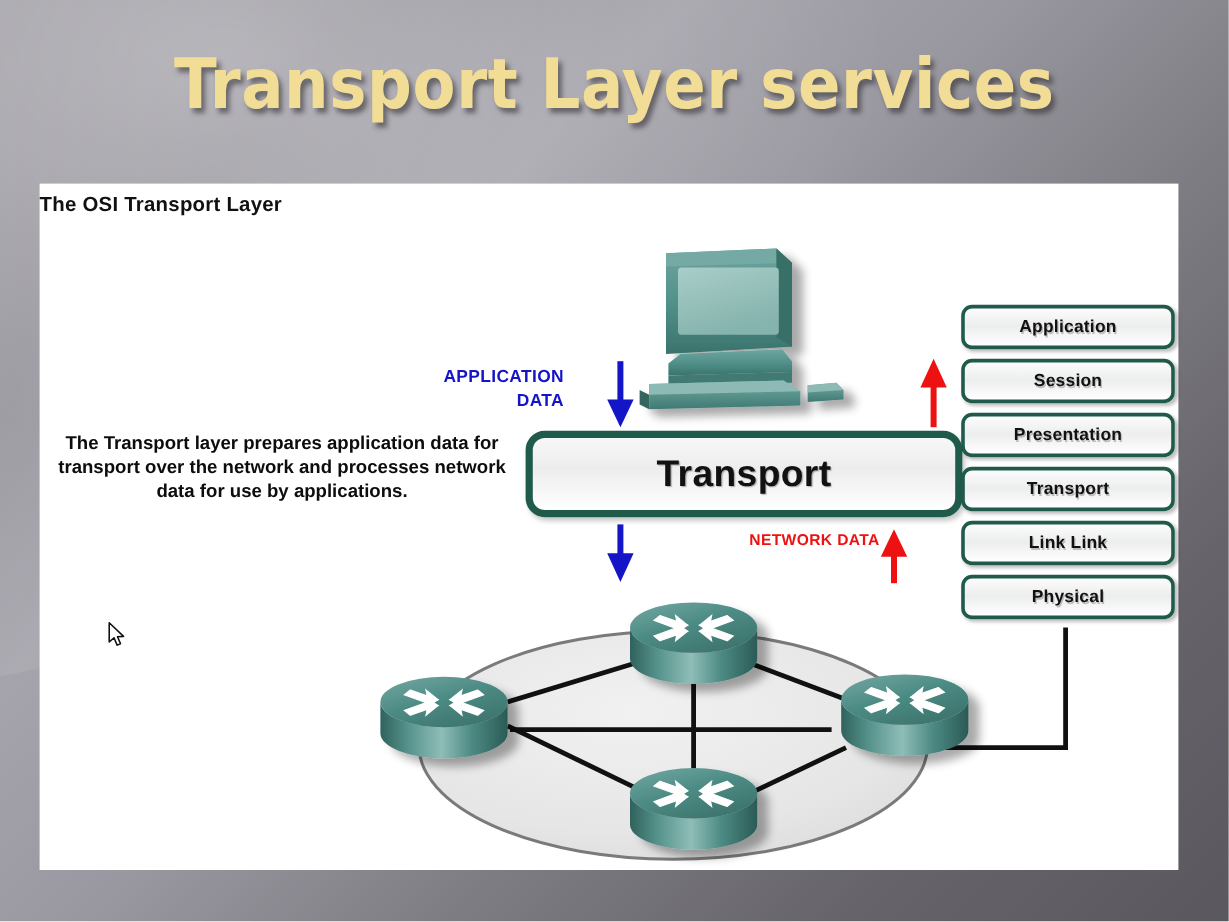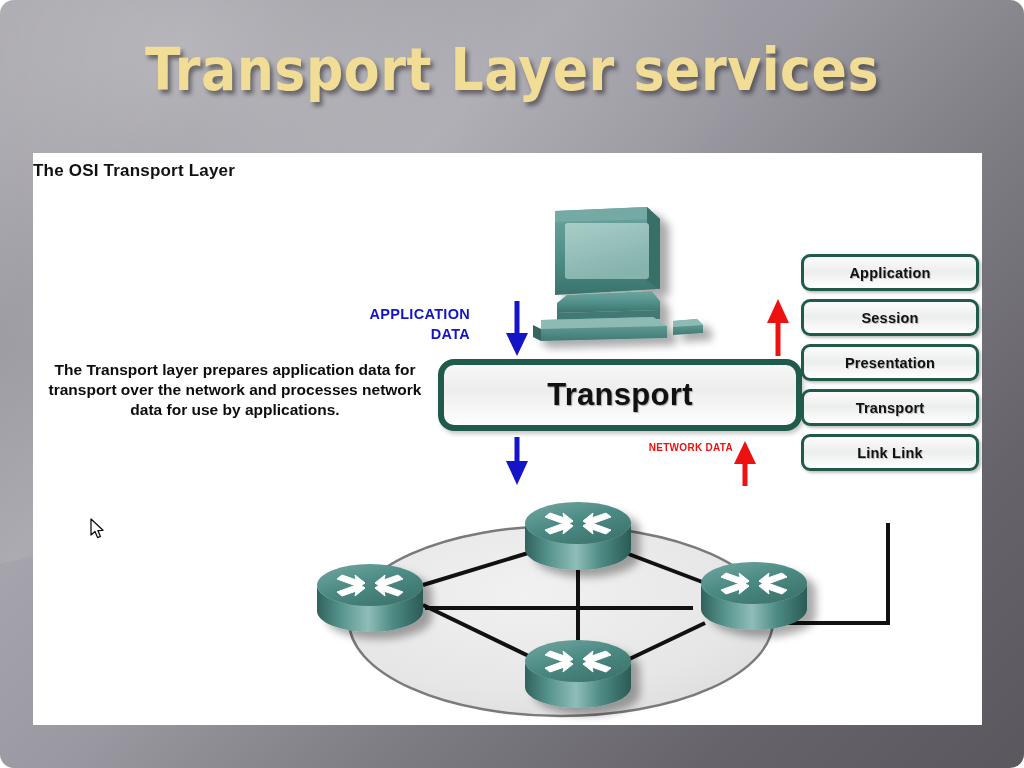--- a/index.html
+++ b/index.html
@@ -12,21 +12,20 @@
   }
 
   #slide {
     position: relative;
     width: 1024px;
     height: 768px;
     background:
       radial-gradient(ellipse 900px 520px at 18% 6%, rgba(255,255,255,0.30) 0%, rgba(255,255,255,0.10) 38%, rgba(255,255,255,0) 62%),
       linear-gradient(135deg, #8d8b93 0%, #918f97 18%, #a5a3ab 32%, #9a98a0 46%, #7e7c83 64%, #66646a 82%, #5a585e 100%);
     overflow: hidden;
-    border-radius: 14px;
   }
   
   #slide::before {
     content: "";
     position: absolute;
     left: -120px; top: -260px;
     width: 760px; height: 760px;
     background: linear-gradient(118deg, rgba(255,255,255,0.22) 0%, rgba(255,255,255,0.06) 45%, rgba(255,255,255,0) 72%);
     transform: rotate(-12deg);
     pointer-events: none;
@@ -118,21 +117,21 @@
     color: #1515c8;
     line-height: 1.35;
     letter-spacing: 0.3px;
   }
   #network-data-label {
     position: absolute;
     left: 520px;
     top: 289px;
     width: 180px;
     text-align: right;
-    font-size: 10px;
+    font-size: 13px;
     font-weight: bold;
     color: #ee1111;
     letter-spacing: 0.3px;
   }
 
   
   #osi-stack {
     position: absolute;
     left: 768px;
     top: 101px;
@@ -371,20 +370,23 @@
       </div>
       <div class="osi-layer">
         <span class="osi-layer-label">Presentation</span>
       </div>
       <div class="osi-layer">
         <span class="osi-layer-label">Transport</span>
       </div>
       <div class="osi-layer">
         <span class="osi-layer-label">Link Link</span>
       </div>
+      <div class="osi-layer">
+        <span class="osi-layer-label">Physical</span>
+      </div>
     </div>
 
     <svg id="mouse-cursor" viewBox="0 0 16 22" xmlns="http://www.w3.org/2000/svg">
       <polygon points="1,1 1,17 5,13.5 7.6,19.6 10.4,18.4 7.9,12.6 13,12.3" fill="#ffffff" stroke="#111111" stroke-width="1.3" stroke-linejoin="round"></polygon>
     </svg>
 
   </div>
 </div>
 
 </body></html>

